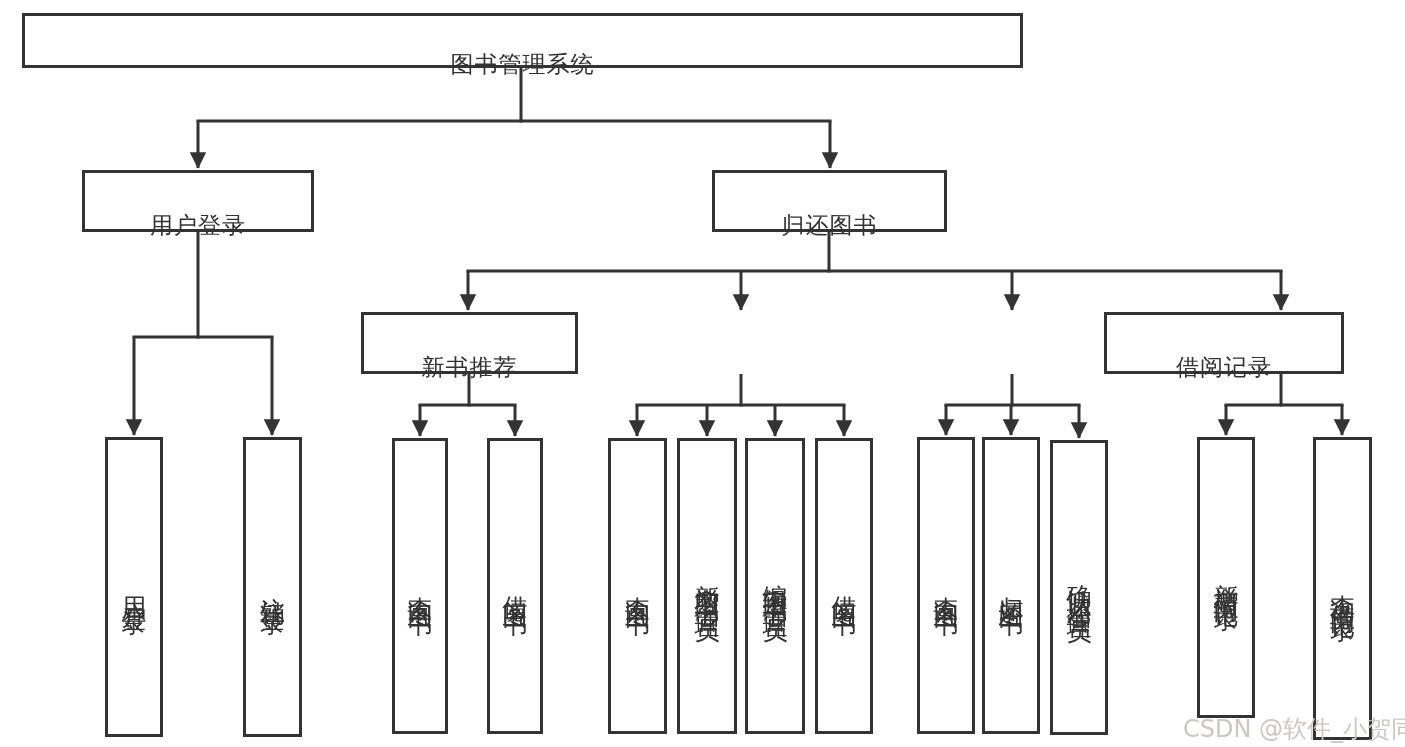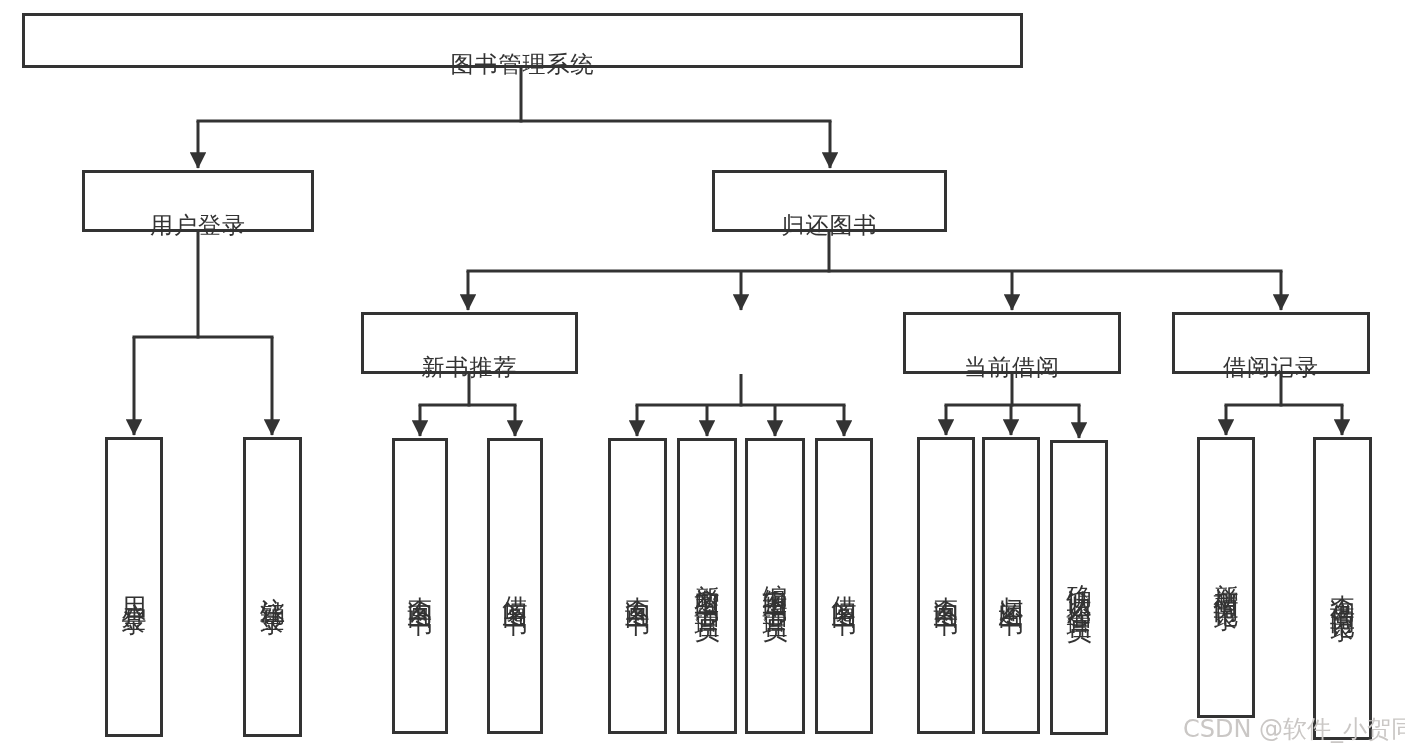--- a/index.html
+++ b/index.html
@@ -119,24 +119,21 @@
   <div class="box" style="left:82px; top:170px; width:232px; height:62px;">
     <span class="hlabel">用户登录</span>
   </div>
   <div class="box" style="left:712px; top:170px; width:235px; height:62px;">
     <span class="hlabel">归还图书</span>
   </div>
 
   <div class="box" style="left:361px; top:312px; width:217px; height:62px;">
     <span class="hlabel">新书推荐</span>
   </div>
-  <div class="box" style="left:903px; top:312px; width:218px; height:62px;">
-    <span class="hlabel">当前借阅</span>
-  </div>
-  <div class="box" style="left:1172px; top:312px; width:198px; height:62px;text-align:right;">
+  <div class="box" style="left:1104px; top:312px; width:240px; height:62px;text-align:right;">
     <span class="hlabel">借阅记录</span>
   </div>
 
   <div class="box" style="left:105px; top:437px; width:58px; height:300px;">
     <span class="vtext">用户登录</span>
   </div>
   <div class="box" style="left:243px; top:437px; width:59px; height:300px;">
     <span class="vtext">注销登录</span>
   </div>
 

